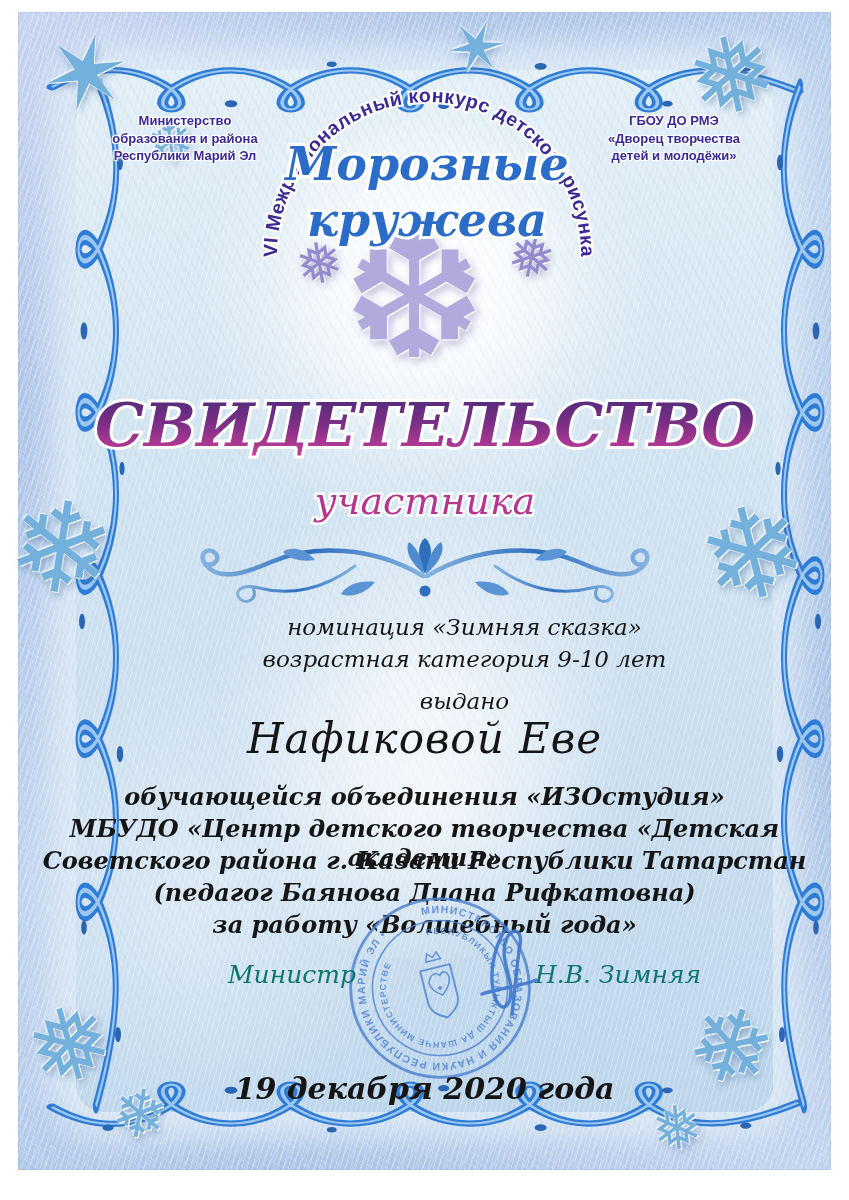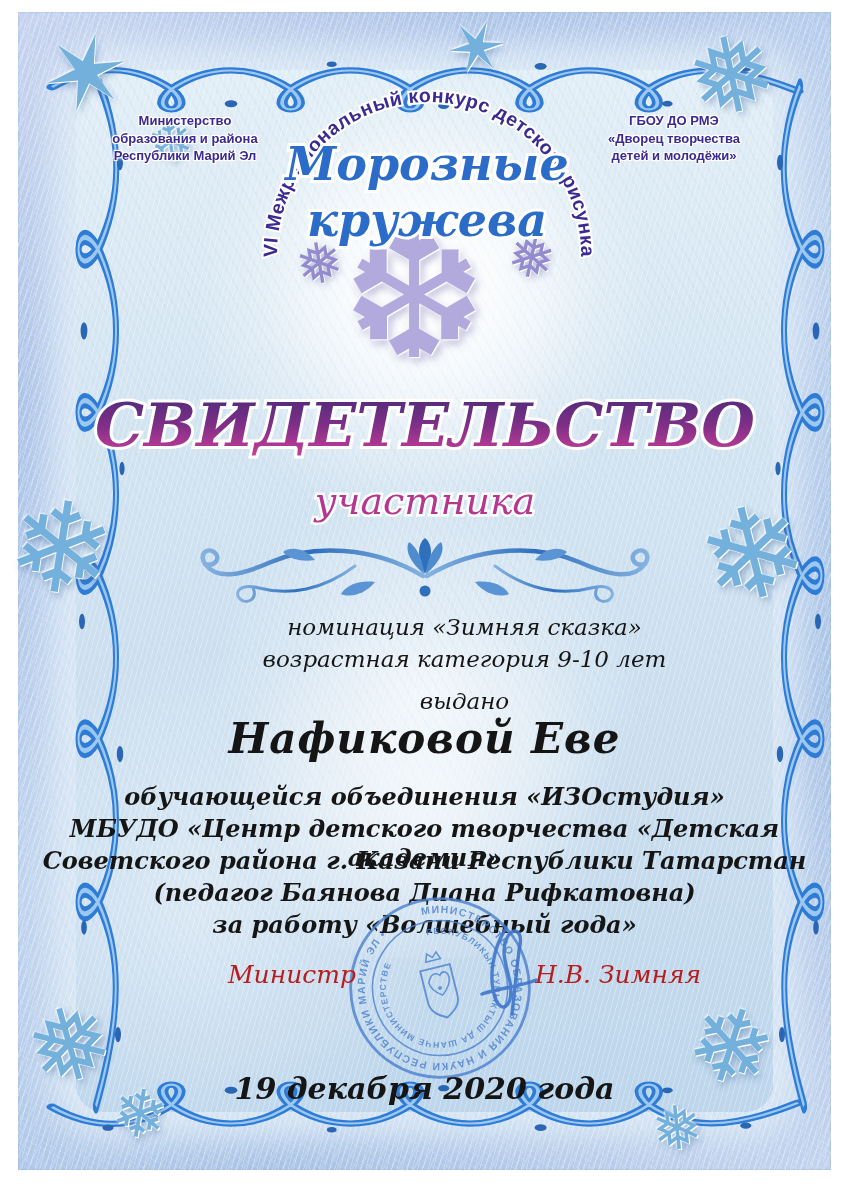--- a/index.html
+++ b/index.html
@@ -28,23 +28,23 @@
   .flake.purple{color:#948ace;text-shadow:1px 1px 0 #ffffff,2px 3px 6px rgba(90,85,160,.4);}
   .flake.center{color:#b2a9dd;text-shadow:0 0 6px #ffffff,1px 1px 0 #ffffff,3px 4px 9px rgba(100,95,170,.5);}
   .glow{position:absolute;border-radius:50%;pointer-events:none;
         background:radial-gradient(circle,rgba(255,255,255,.95) 0%,rgba(255,255,255,0) 68%);}
   .org{position:absolute;font-family:"Liberation Sans",sans-serif;font-weight:bold;font-size:13px;
         line-height:1.35;color:#3b2a91;text-align:center;
         text-shadow:-1px -1px 0 #fff,1px -1px 0 #fff,-1px 1px 0 #fff,1px 1px 0 #fff,0 0 4px #fff;}
   .tline{position:absolute;left:0;width:849px;text-align:center;color:#151515;}
   .it{font-style:italic;}
   .nom{font-size:23px;font-weight:400;padding-left:40px;}
-  .recipient{font-size:42px;font-weight:bold;letter-spacing:1px;}
+  .recipient{font-size:42px;font-weight:normal;letter-spacing:1px;}
   .body-line{font-size:24px;font-weight:600;font-style:italic;}
-  .sig{position:absolute;font-style:italic;font-size:25px;color:#b91c1c;}
+  .sig{position:absolute;font-style:italic;font-size:25px;color:#0f766e;}
   .footer-line{font-size:25px;font-weight:600;}
   .stamp{opacity:.82;}
 </style>
 </head>
 <body>
 
 <div class="page">
   <div class="certificate">
     <div class="band-texture"></div>
     <div class="inner"></div>

